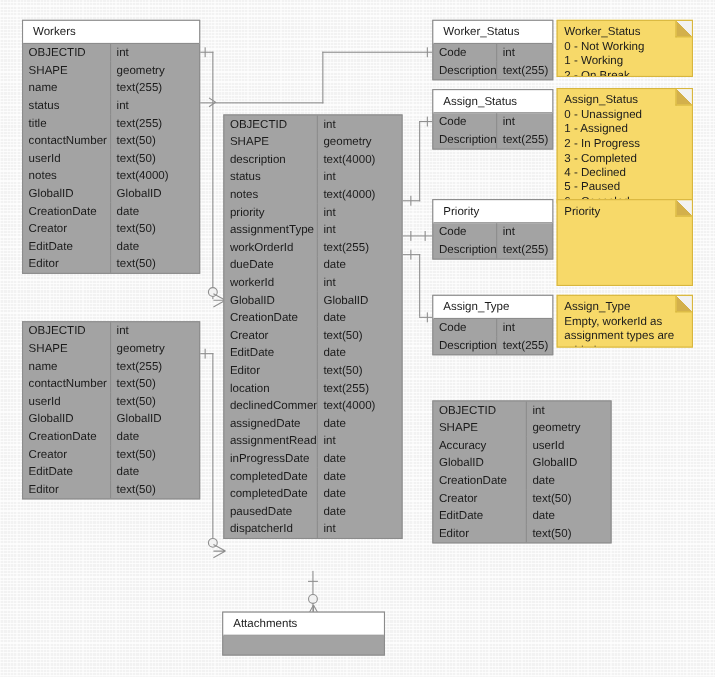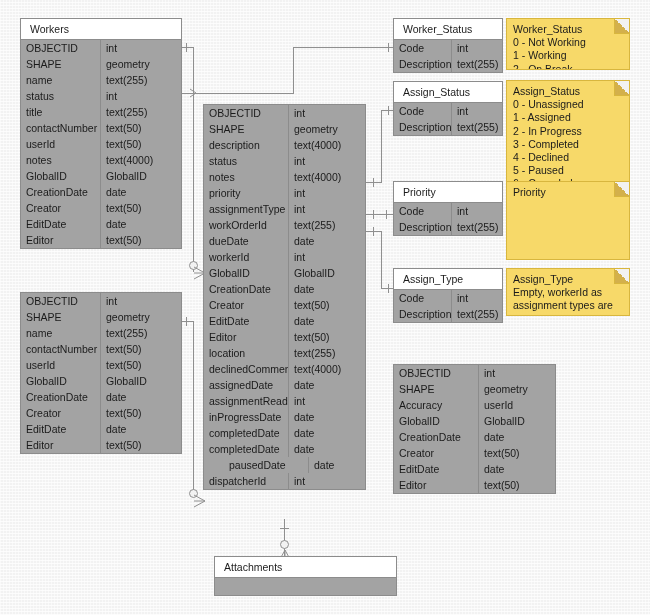--- a/index.html
+++ b/index.html
@@ -345,21 +345,21 @@
       </div>
       <div class="erow">
         <div class="fname" style="width: 85px;">completedDate</div>
         <div class="ftype">date</div>
       </div>
       <div class="erow">
         <div class="fname" style="width: 85px;">completedDate</div>
         <div class="ftype">date</div>
       </div>
       <div class="erow">
-        <div class="fname" style="width: 85px; margin-left: 20px;">pausedDate</div>
+        <div class="fname" style="width: 85px;">pausedDate</div>
         <div class="ftype">date</div>
       </div>
       <div class="erow">
         <div class="fname" style="width: 85px;">dispatcherId</div>
         <div class="ftype">int</div>
       </div>
     </div>
 </div>
 
 <div class="entity" id="e-worker-status" style="left:393px;top:18px;width:110px;">
@@ -448,21 +448,21 @@
         <div class="fname" style="width: 85px;">EditDate</div>
         <div class="ftype">date</div>
       </div>
       <div class="erow">
         <div class="fname" style="width: 85px;">Editor</div>
         <div class="ftype">text(50)</div>
       </div>
     </div>
 </div>
 
-<div class="entity" id="e-attachments" style="left:214px;top:556px;width:183px;">
+<div class="entity" id="e-attachments" style="left:202px;top:556px;width:148px;">
   <div class="ehead">Attachments</div>
   <div class="ebody">
       <div class="erow blank">
         <div class="fname" style="width: 100%;"></div>
       </div>
     </div>
 </div>
 
 <div class="note" style="left:506px;top:18px;width:124px;height:52px;">
   <div class="fold"></div>

